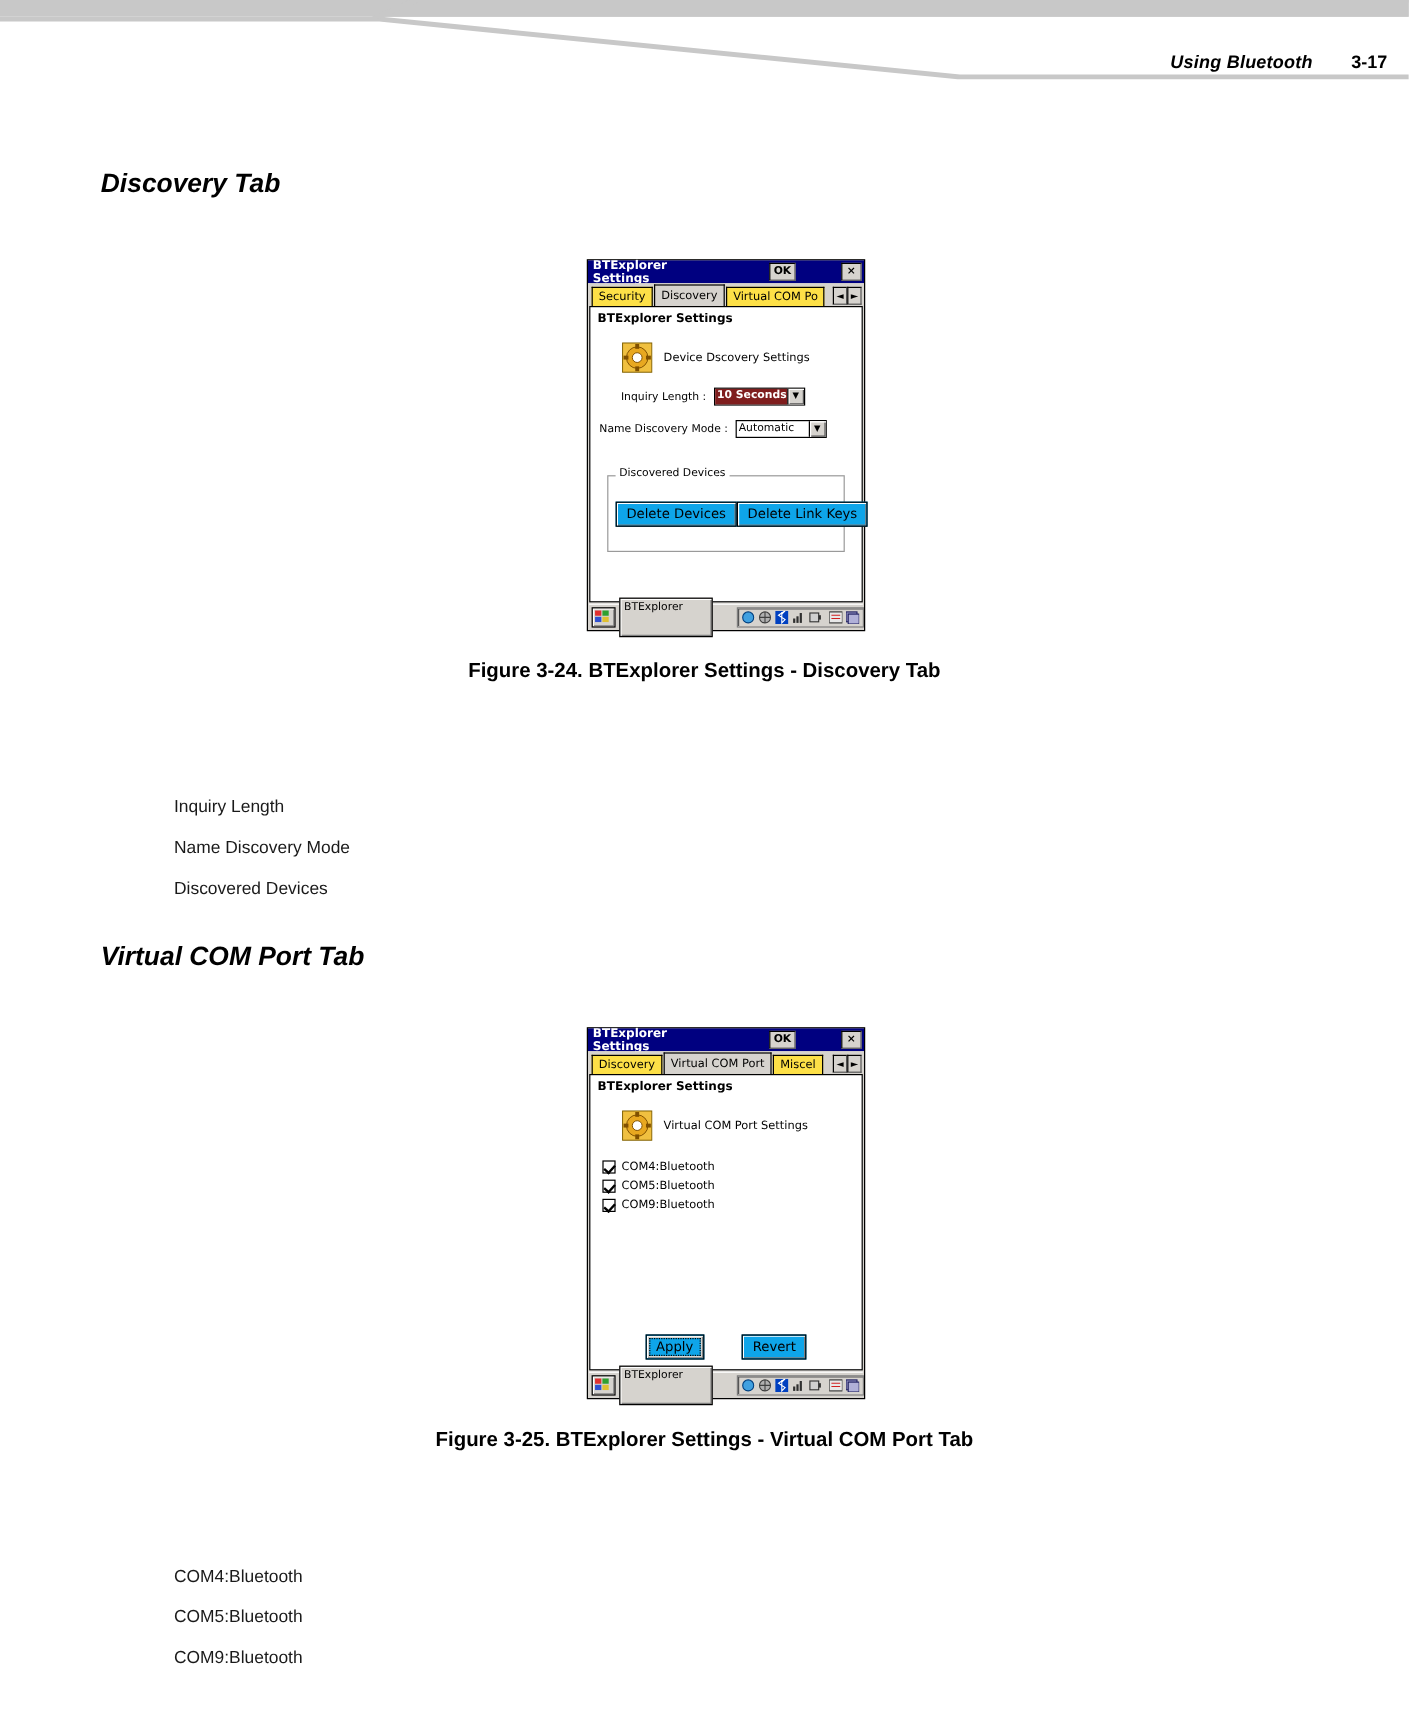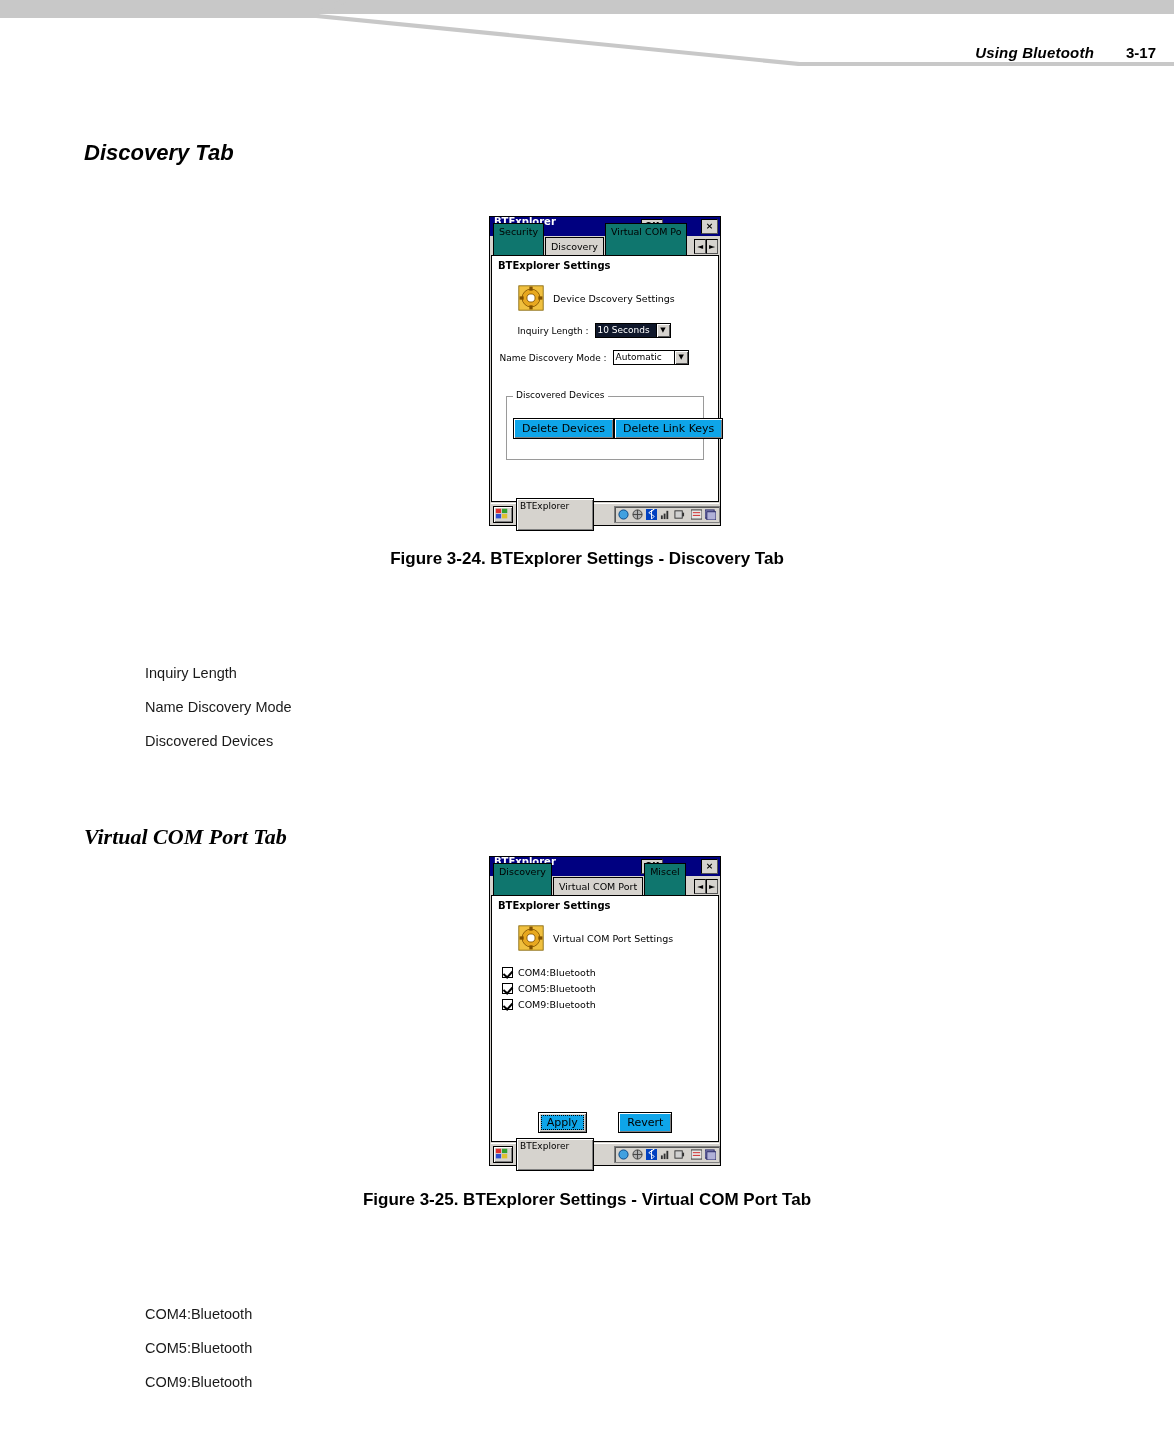--- a/index.html
+++ b/index.html
@@ -53,21 +53,21 @@
   .section-heading {
     position: absolute;
     left: 84px;
     font-size: 22px;
     font-weight: bold;
     font-style: italic;
     color: #000;
     letter-spacing: 0px;
   }
   #h-discovery { top: 140px; }
-  #h-vcom { top: 824px; font-family: Liberation Serif, serif; }
+  #h-vcom { top: 784px; }
 
   
   .figure-caption {
     position: absolute;
     width: 1174px;
     text-align: center;
     font-size: 17px;
     font-weight: bold;
     color: #000;
   }
@@ -137,24 +137,24 @@
   .tabrow {
     height: 19px;
     display: flex;
     align-items: flex-end;
     padding-left: 3px;
     box-sizing: border-box;
     background: #d6d3ce;
     position: relative;
   }
   .tab {
-    height: 32px;
+    height: 16px;
     line-height: 15px;
     padding: 0 5px;
-    background: #0f766e;
+    background: #fde047;
     border: 1px solid #000;
     border-bottom: none;
     box-sizing: border-box;
     font-size: 9.5px;
     margin-right: 1px;
     white-space: nowrap;
   }
   .tab.active {
     height: 18px;
     line-height: 17px;
@@ -239,22 +239,23 @@
   }
   .combo .val {
     flex: 1;
     font-size: 9px;
     line-height: 13px;
     padding-left: 2px;
     overflow: hidden;
     white-space: nowrap;
   }
   .combo.selected .val {
-    background: #0f172a;
+    background: #7f1d1d;
     color: #fff;
+    font-weight: bold;
   }
   .combo .drop {
     width: 14px;
     border-left: 1px solid #000;
     background: #d6d3ce;
     box-shadow: inset 1px 1px 0 #fff, inset -1px -1px 0 #555;
     font-size: 7px;
     line-height: 13px;
     text-align: center;
     box-sizing: border-box;

